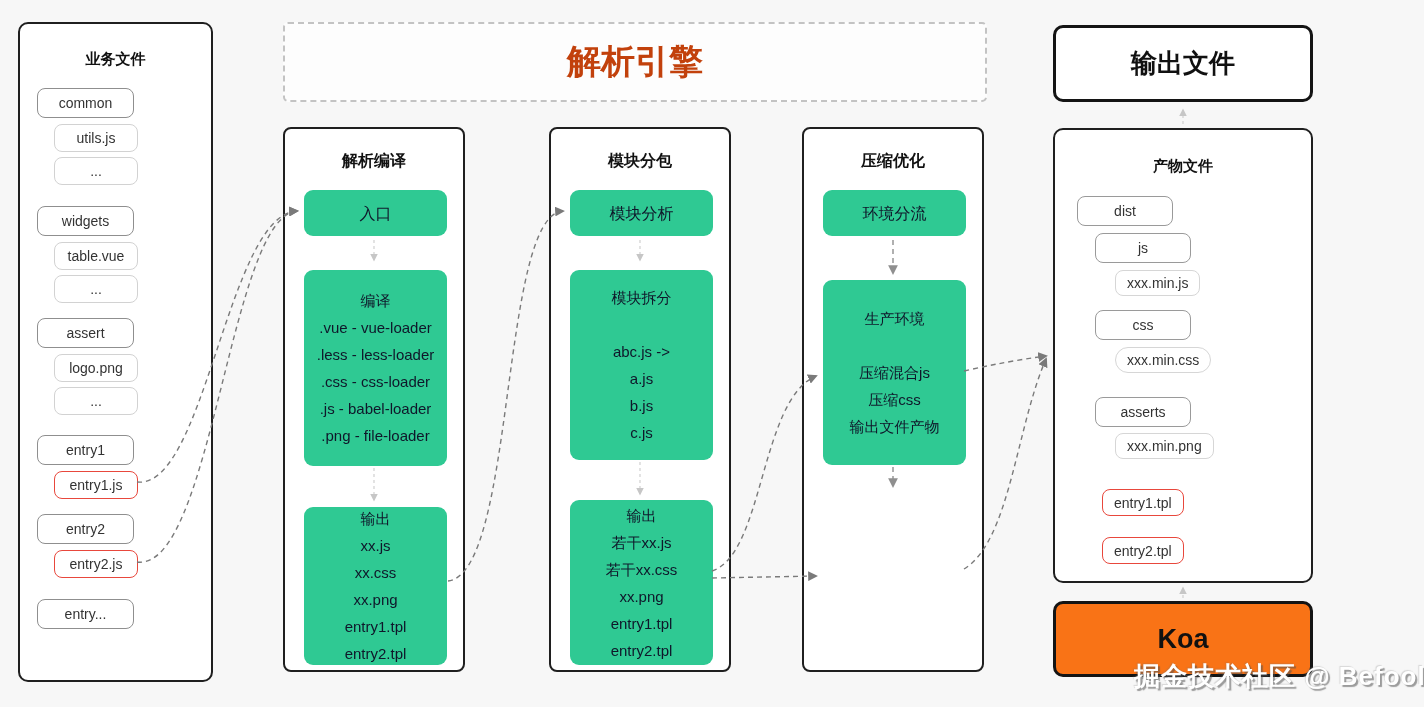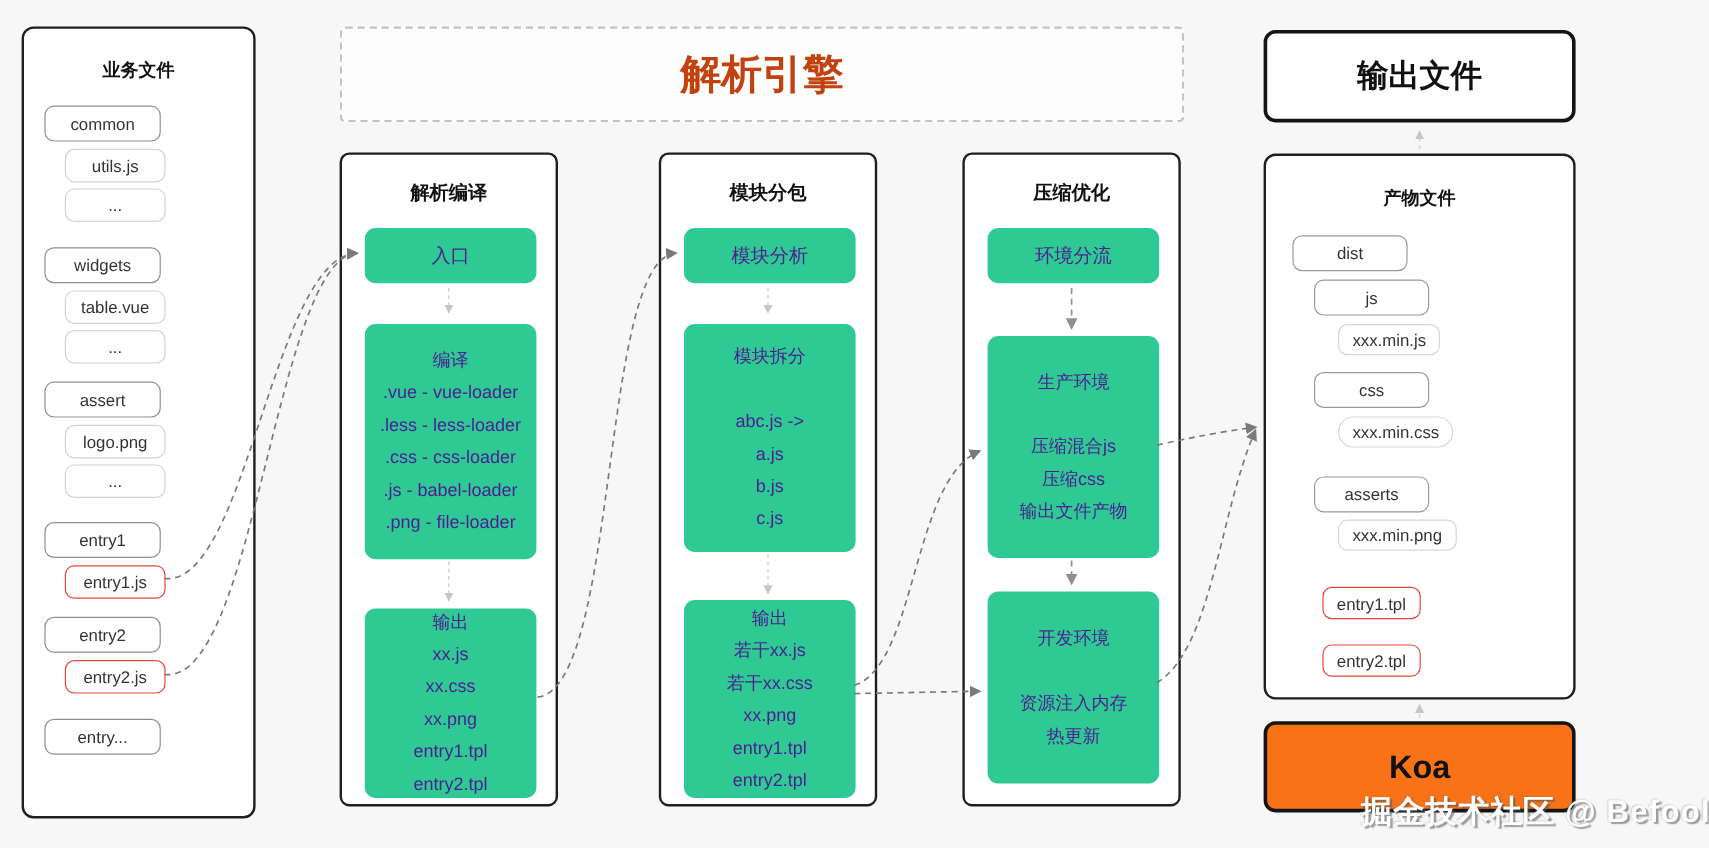--- a/index.html
+++ b/index.html
@@ -93,21 +93,21 @@
   }
   .stage-0{left:283px;}
   .stage-1{left:549px;}
   .stage-2{left:802px;}
   .stage-title{
     position:absolute;top:22px;left:0;right:0;text-align:center;
     font-weight:bold;font-size:16px;color:#111;
   }
   .blk{
     position:absolute;left:19px;width:143px;box-sizing:border-box;
-    background:var(--green);border-radius:9px;color:#4c1d95;
+    background:var(--green);border-radius:9px;color:#0f172a;
     display:flex;flex-direction:column;justify-content:center;align-items:center;
   }
   .blk-0-0,.blk-1-0,.blk-2-0{top:61px;height:46px;}
   .blk-0-0 .bline,.blk-1-0 .bline,.blk-2-0 .bline{font-size:16px;}
   .blk-0-1{top:141px;height:196px;}
   .blk-0-2{top:378px;height:158px;}
   .blk-1-1{top:141px;height:190px;}
   .blk-1-2{top:371px;height:165px;}
   .blk-2-1{top:151px;height:185px;}
   .blk-2-2{top:364px;height:160px;}
@@ -198,26 +198,20 @@
       <div class="stage-title">压缩优化</div>
       <div class="blk blk-2-0">
         <div class="bline">环境分流</div>
       </div>
       <div class="blk blk-2-1">
         <div class="bline">生产环境</div>
         <div class="bline"></div>
         <div class="bline">压缩混合js</div>
         <div class="bline">压缩css</div>
         <div class="bline">输出文件产物</div>
-      </div>
-      <div class="blk blk-2-2">
-        <div class="bline">开发环境</div>
-        <div class="bline"></div>
-        <div class="bline">资源注入内存</div>
-        <div class="bline">热更新</div>
       </div>
     </div>
   </div>
 
 <div id="output-header">
   <span>输出文件</span>
 </div>
 
 <div class="panel" id="artifact-panel">
   <div class="panel-title">产物文件</div>

